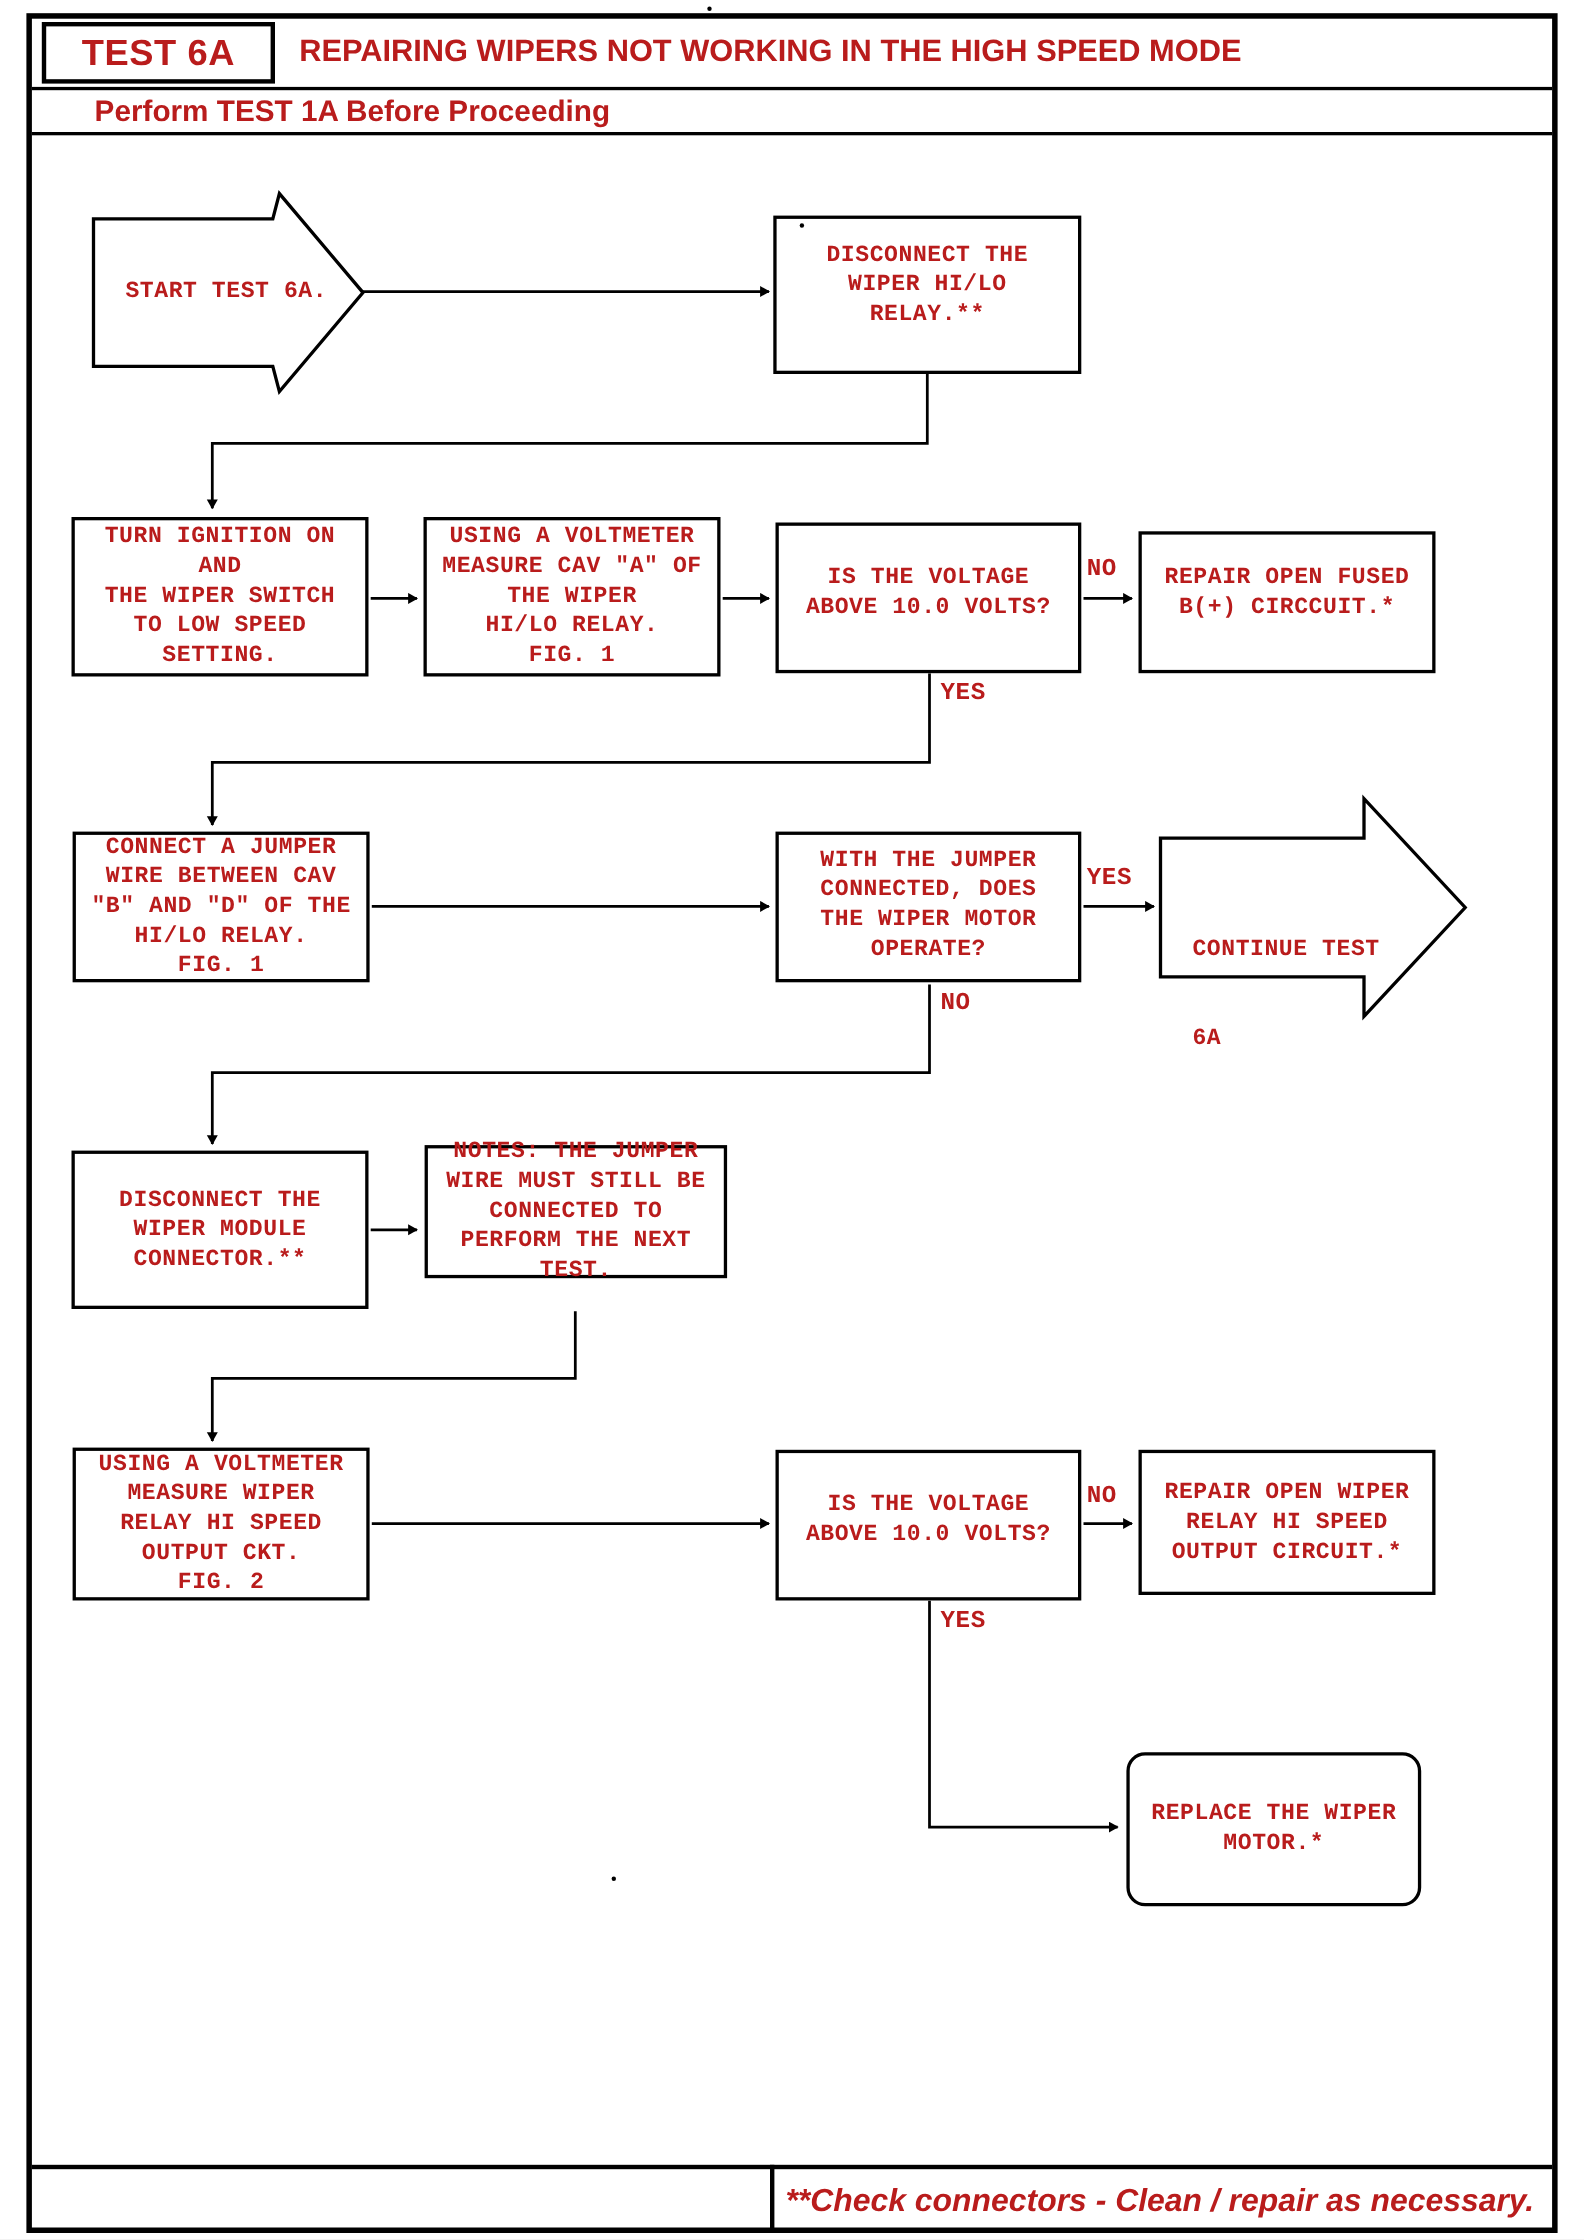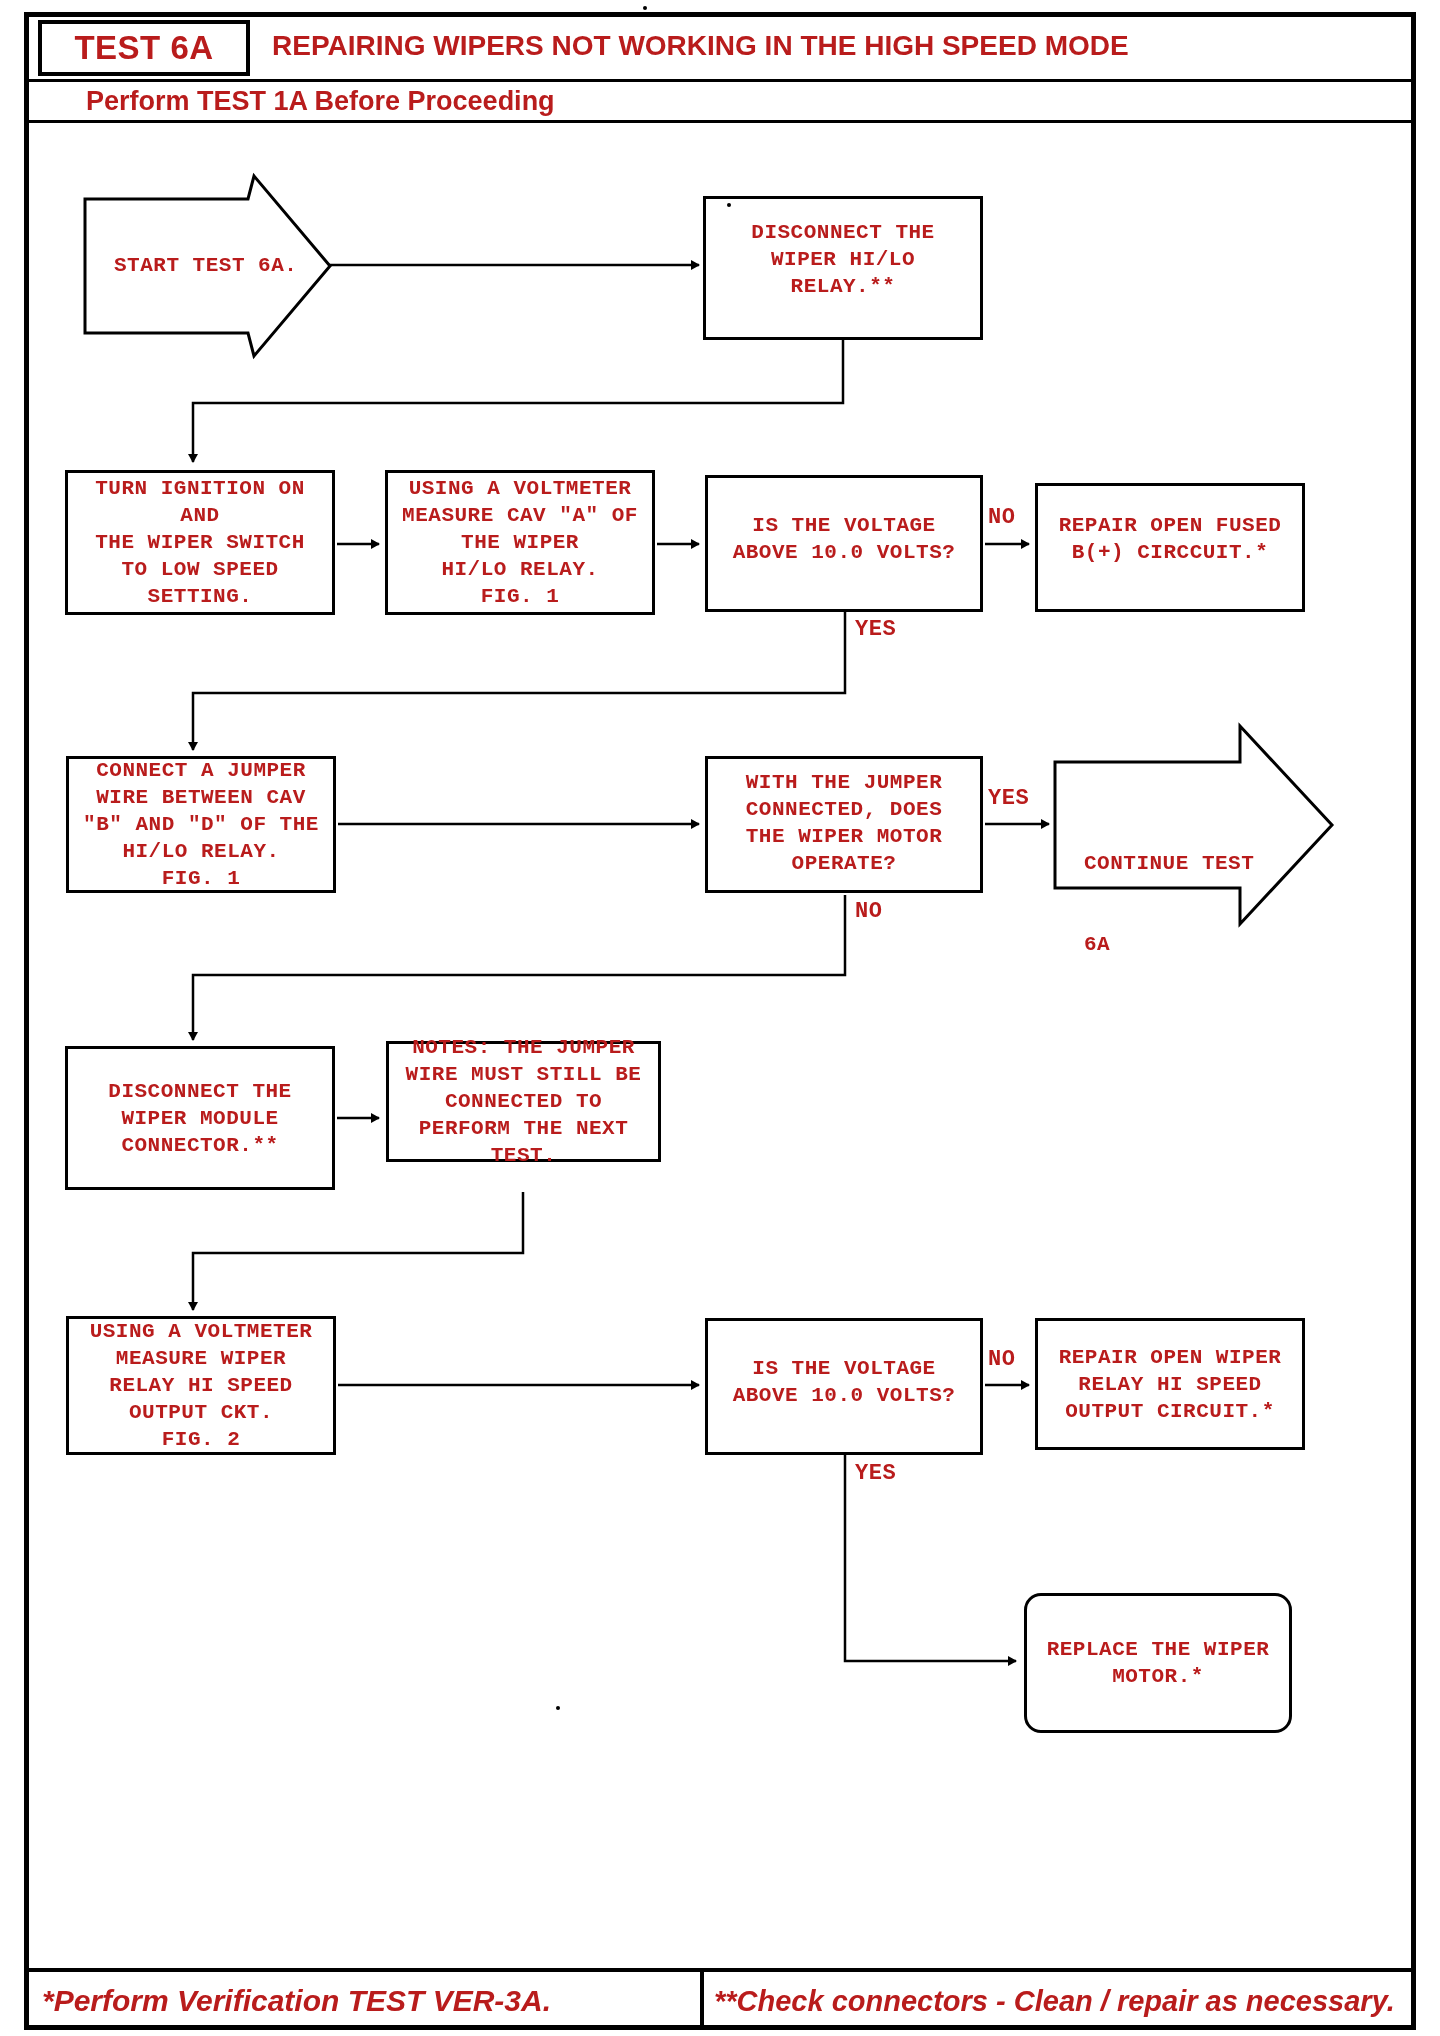--- a/index.html
+++ b/index.html
@@ -169,20 +169,19 @@
 
   <div class="branch-label" style="left:988px;top:505px;">NO</div>
   <div class="branch-label" style="left:855px;top:617px;">YES</div>
   <div class="branch-label" style="left:988px;top:786px;">YES</div>
   <div class="branch-label" style="left:855px;top:899px;">NO</div>
   <div class="branch-label" style="left:988px;top:1347px;">NO</div>
   <div class="branch-label" style="left:855px;top:1461px;">YES</div>
 
   <div class="hline" style="left:29px;top:1968px;width:1382px;height:4px;"></div>
   <div class="vline" style="left:700px;top:1968px;height:59px;"></div>
-  <div class="footer-text" style="left:42px;top:1984px;">*Perform Verification TEST VER-3A.</div>
   <div class="footer-text" style="left:714px;top:1985px;font-size:29px;">**Check connectors - Clean / repair as necessary.</div>
 
   <div class="dot" style="left:643px;top:6px;"></div>
   <div class="dot" style="left:727px;top:203px;"></div>
   <div class="dot" style="left:556px;top:1706px;"></div>
 
 </div>
 
 </body></html>

